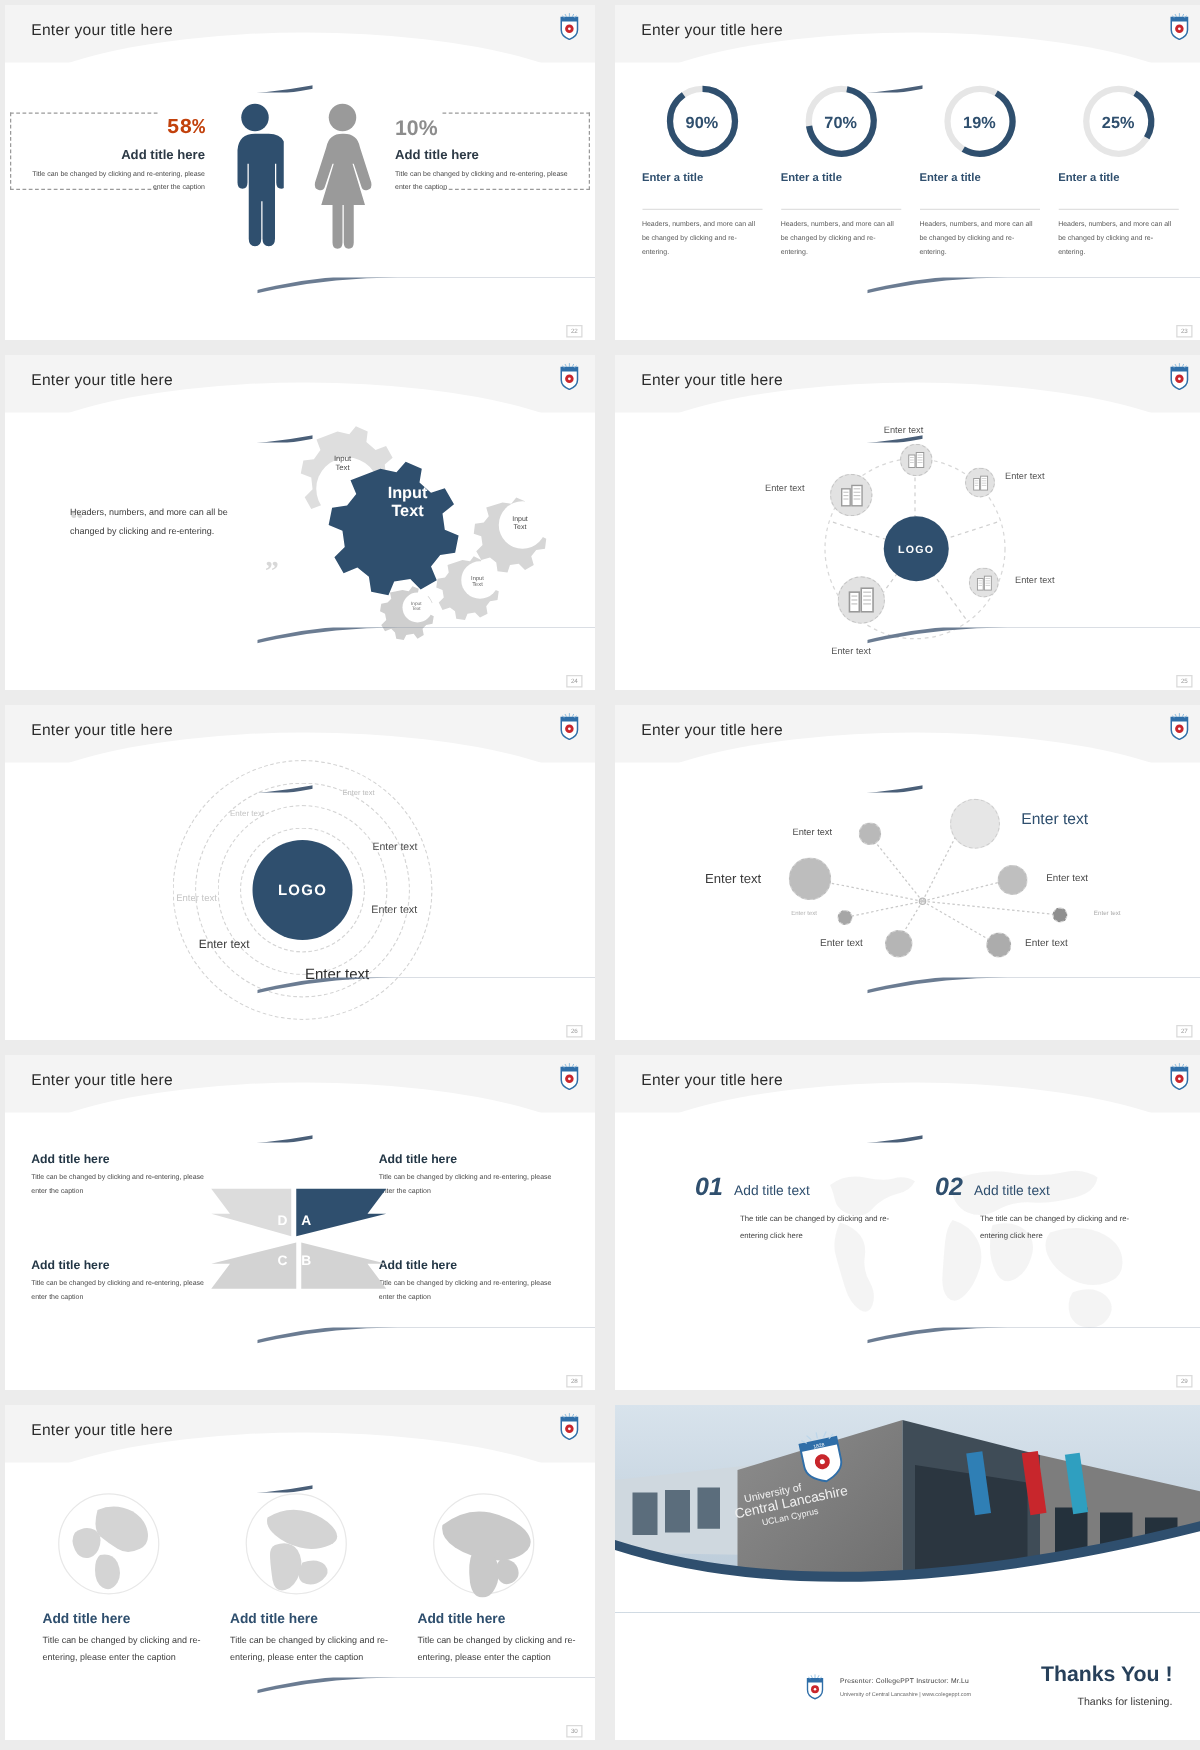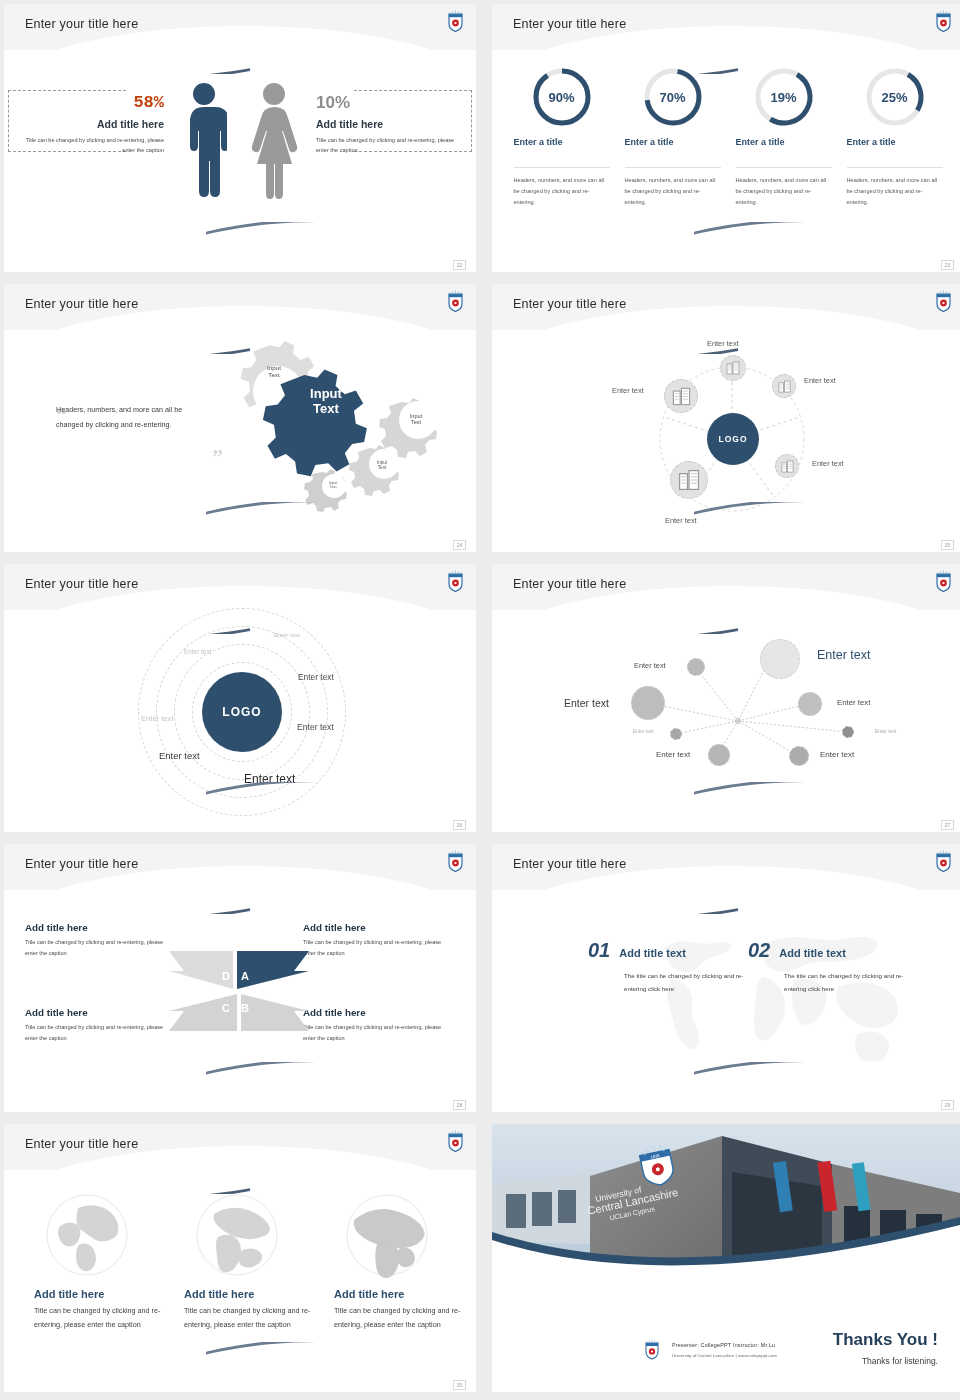--- a/index.html
+++ b/index.html
@@ -115,21 +115,21 @@
   
   .net-node { position: absolute; border-radius: 50%; border: 1px dashed #cfcfcf; }
 
   
   .s7-t { font-size: 9.8px; font-weight: bold; color: #243746; }
   .s7-c { font-size: 5.6px; color: #4a4a4a; line-height: 2.0; margin-top: 4px; }
   .s7-q { position: absolute; width: 152px; }
 
   
   .s8-num { font-size: 20px; font-weight: bold; font-style: italic; color: #2f4f6e; }
-  .s8-t { font-size: 11px; font-weight: bold; color: #2f4f6e; }
+  .s8-t { font-size: 11px; font-weight: normal; color: #2f4f6e; }
   .s8-c { font-size: 6.2px; color: #3f3f3f; line-height: 2.1; margin-top: 7px; }
 
   
   .s9-col { width: 128px; }
   .s9-t { font-size: 11px; font-weight: bold; color: #2f4f6e; margin-top: 6px; }
   .s9-c { font-size: 7.2px; color: #3f3f3f; line-height: 1.95; margin-top: 4px; }
 
   
   .photo { position: absolute; top: 0; left: 0; right: 0; height: 166px; overflow: hidden;
            background: linear-gradient(170deg,#cfdbe6 0%,#b9cada 38%,#9fb3c4 60%,#8fa3b5 100%); }
@@ -564,21 +564,21 @@
         <path d="M22 26 q12-9 28-6 q14 3 22 1 q10-3 18 2 q-4 8 -14 10 q-12 3 -20 12 q-6 7 -16 5 q-12-3 -14-12 q-2-8 -4-12 Z"></path>
         <path d="M30 56 q10 3 16 10 q5 7 4 16 q-2 12 4 22 q5 9 2 18 q-3 8 -10 4 q-8-5 -12-18 q-5-16 -8-28 q-2-11 4-24 Z"></path>
         <path d="M118 24 q22-12 48-8 q24 4 42 0 q16-4 28 4 q-2 12 -18 16 q-20 5 -34 4 q-16-1 -28 6 q-12 7 -24 2 q-12-5 -14-24 Z"></path>
         <path d="M120 54 q14 4 20 16 q5 10 2 22 q-4 14 -12 22 q-8 8 -14 2 q-5-6 -4-18 q1-16 2-26 q1-12 6-18 Z"></path>
         <path d="M152 58 q16-4 26 4 q8 7 6 18 q-3 14 -12 20 q-10 7 -16-2 q-6-10 -6-22 q0-12 2-18 Z"></path>
         <path d="M198 64 q26-8 44 2 q14 8 14 22 q0 12 -12 16 q-14 5 -28-2 q-14-7 -20-20 q-4-10 2-18 Z"></path>
         <path d="M216 112 q16-6 26 2 q8 7 4 16 q-5 10 -16 10 q-12 0 -16-10 q-3-10 2-18 Z"></path>
       </g>
     </svg>
 
-    <div style="position:absolute;left:64px;top:95px;margin-left:32px;">
+    <div style="position:absolute;left:64px;top:95px;">
       <div style="display:flex;align-items:baseline;gap:9px;">
         <span class="s8-num">01</span>
         <span class="s8-t">Add title text</span>
       </div>
       <div class="s8-c" style="margin-left:36px;width:130px;">The title can be changed by clicking and re-entering click here</div>
     </div>
 
     <div style="position:absolute;left:256px;top:95px;">
       <div style="display:flex;align-items:baseline;gap:9px;">
         <span class="s8-num">02</span>

